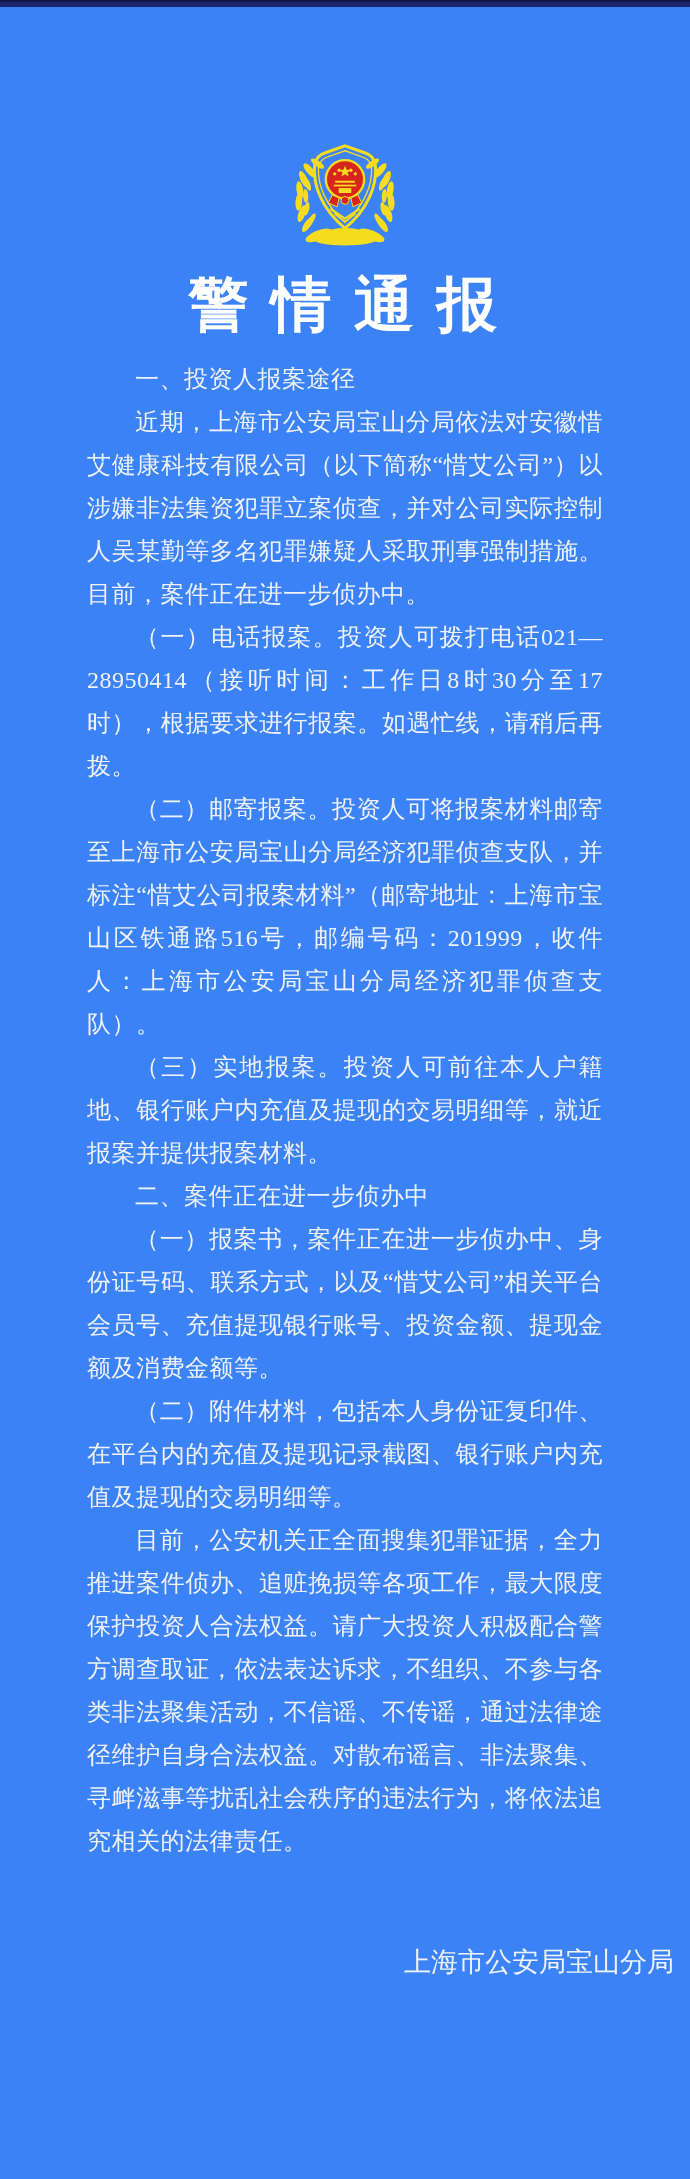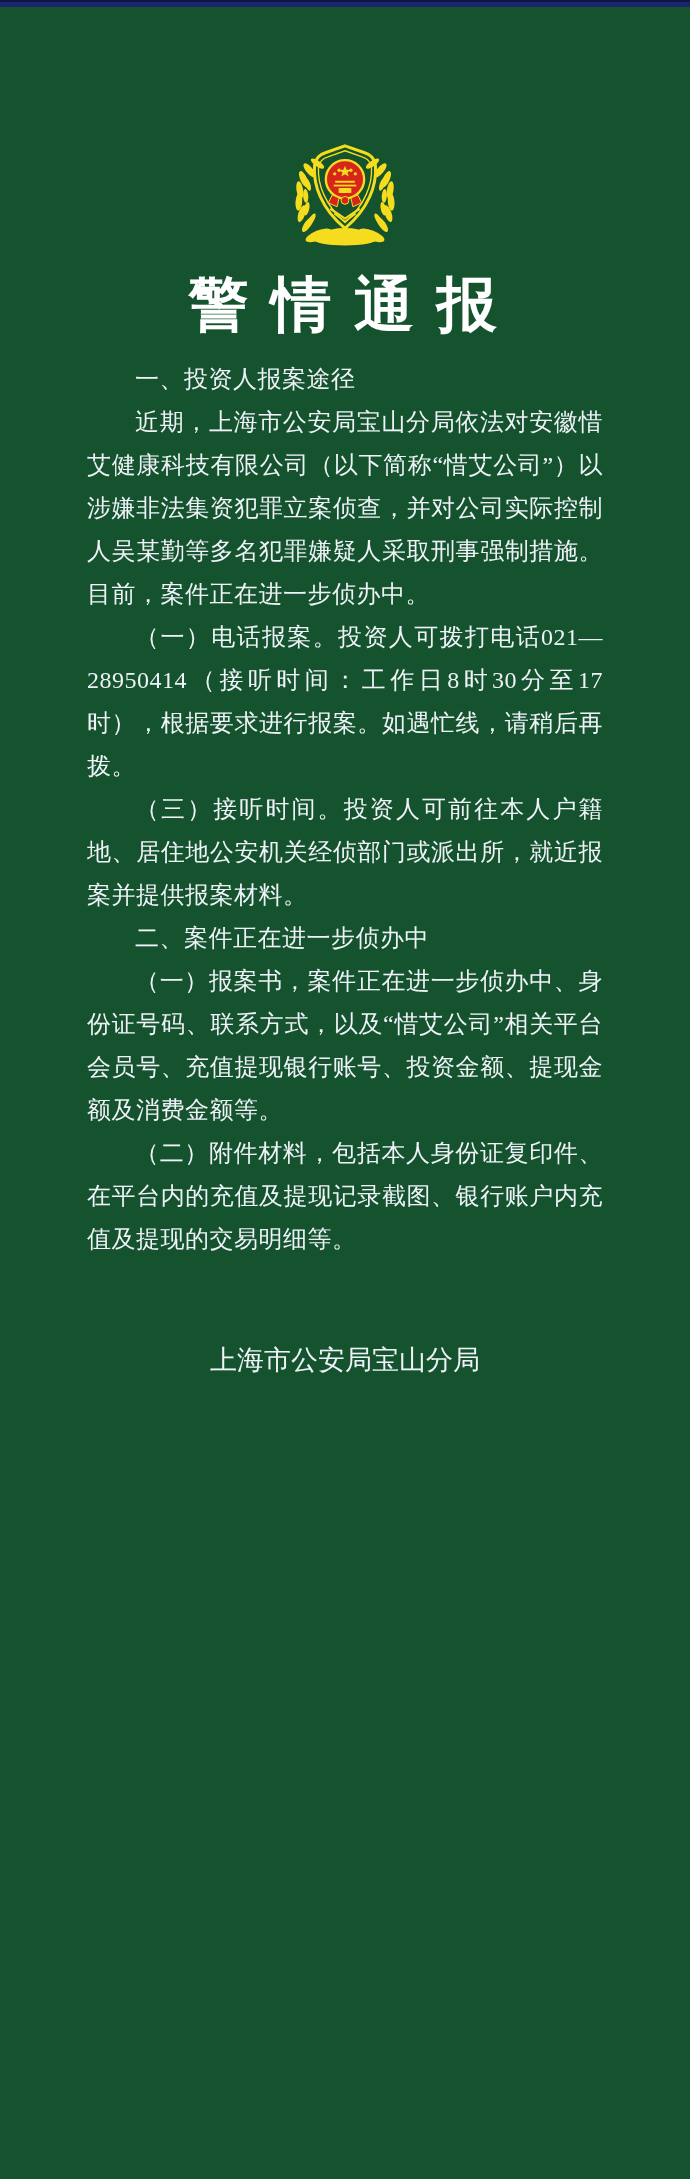--- a/index.html
+++ b/index.html
@@ -2,21 +2,21 @@
 <html lang="zh"><head>
 <meta charset="utf-8">
 <title>警情通报</title>
 <style>
   html, body { margin: 0; padding: 0; background: #0b123a; }
   .notice {
     position: relative;
     width: 690px;
     height: 2179px;
     margin: 0 auto;
-    background: #14532d;
+    background: #3b82f6;
     overflow: hidden;
     font-family: "Liberation Serif", "DejaVu Serif", serif;
   }
   .top-strip {
     height: 7px;
     background: linear-gradient(180deg, #0F1647 0%, #0F1647 34%, #1B2569 34%, #1B2569 100%);
   }
   .emblem-wrap {
     margin-top: 131px;
     text-align: center;
@@ -45,21 +45,21 @@
   .body-text p {
     margin: 0;
     text-indent: 2em;
   }
   .signature {
     margin-top: 74px;
     text-align: center;
     color: #EFF2F9;
     font-size: 27px;
   }
-  .signature p { margin: 16px; line-height: 51px; }
+  .signature p { margin: 16px; line-height: 51px; text-align: right; }
 </style>
 </head>
 <body>
 
 <div class="notice">
   <div class="top-strip"></div>
 
   <div class="emblem-wrap">
     
     <svg width="118" height="112" viewBox="0 0 120 114" aria-hidden="true">
@@ -120,22 +120,24 @@
       </g>
     </svg>
   </div>
 
   <h1 class="title">警情通报</h1>
 
   <div class="body-text">
       <p>一、投资人报案途径</p>
       <p>近期，上海市公安局宝山分局依法对安徽惜艾健康科技有限公司（以下简称“惜艾公司”）以涉嫌非法集资犯罪立案侦查，并对公司实际控制人吴某勤等多名犯罪嫌疑人采取刑事强制措施。目前，案件正在进一步侦办中。</p>
       <p>（一）电话报案。投资人可拨打电话021—28950414（接听时间：工作日8时30分至17时），根据要求进行报案。如遇忙线，请稍后再拨。</p>
-      <p>（三）接听时间。投资人可前往本人户籍地、居住地公安机关经侦部门或派出所，就近报案并提供报案材料。</p>
+      <p>（二）邮寄报案。投资人可将报案材料邮寄至上海市公安局宝山分局经济犯罪侦查支队，并标注“惜艾公司报案材料”（邮寄地址：上海市宝山区铁通路516号，邮编号码：201999，收件人：上海市公安局宝山分局经济犯罪侦查支队）。</p>
+      <p>（三）实地报案。投资人可前往本人户籍地、银行账户内充值及提现的交易明细等，就近报案并提供报案材料。</p>
       <p>二、案件正在进一步侦办中</p>
       <p>（一）报案书，案件正在进一步侦办中、身份证号码、联系方式，以及“惜艾公司”相关平台会员号、充值提现银行账号、投资金额、提现金额及消费金额等。</p>
       <p>（二）附件材料，包括本人身份证复印件、在平台内的充值及提现记录截图、银行账户内充值及提现的交易明细等。</p>
+      <p>目前，公安机关正全面搜集犯罪证据，全力推进案件侦办、追赃挽损等各项工作，最大限度保护投资人合法权益。请广大投资人积极配合警方调查取证，依法表达诉求，不组织、不参与各类非法聚集活动，不信谣、不传谣，通过法律途径维护自身合法权益。对散布谣言、非法聚集、寻衅滋事等扰乱社会秩序的违法行为，将依法追究相关的法律责任。</p>
     </div>
 
   <div class="signature">
     <p>上海市公安局宝山分局</p>
   </div>
 </div>
 
 </body></html>

